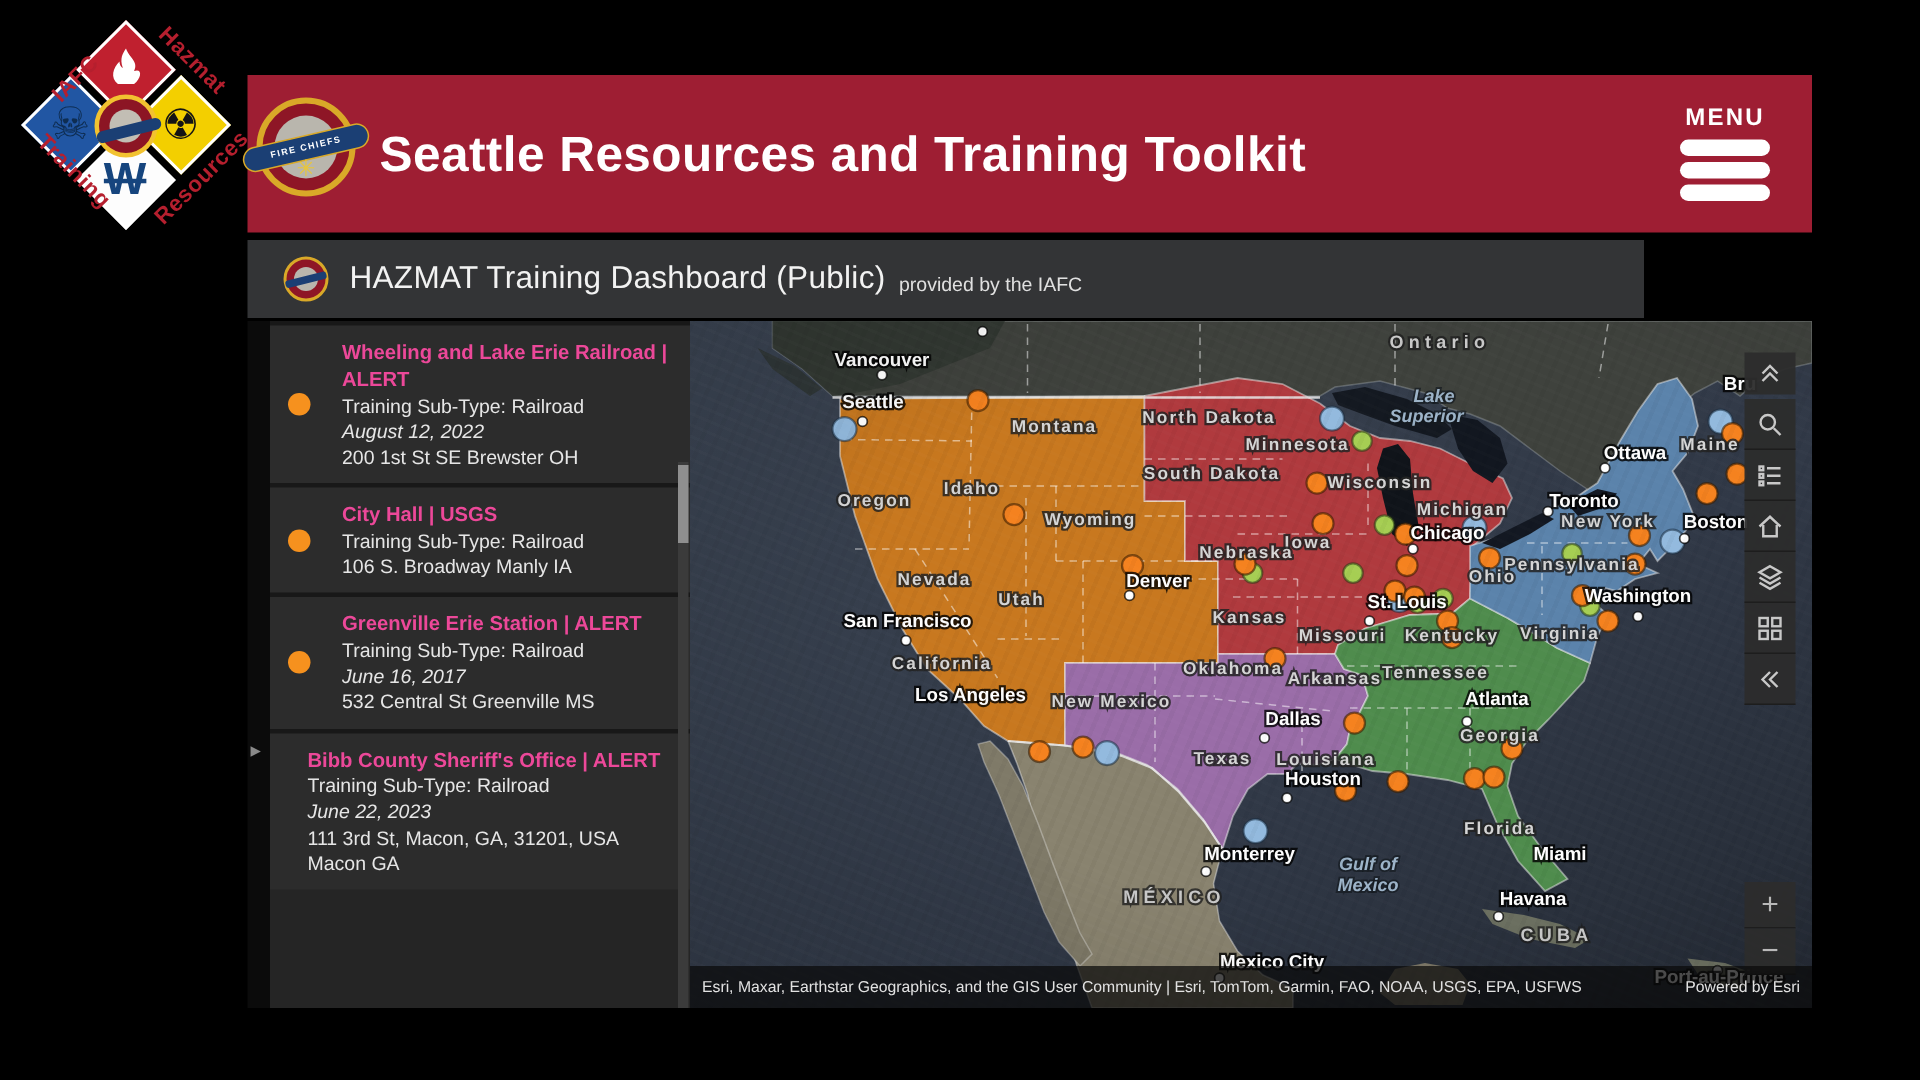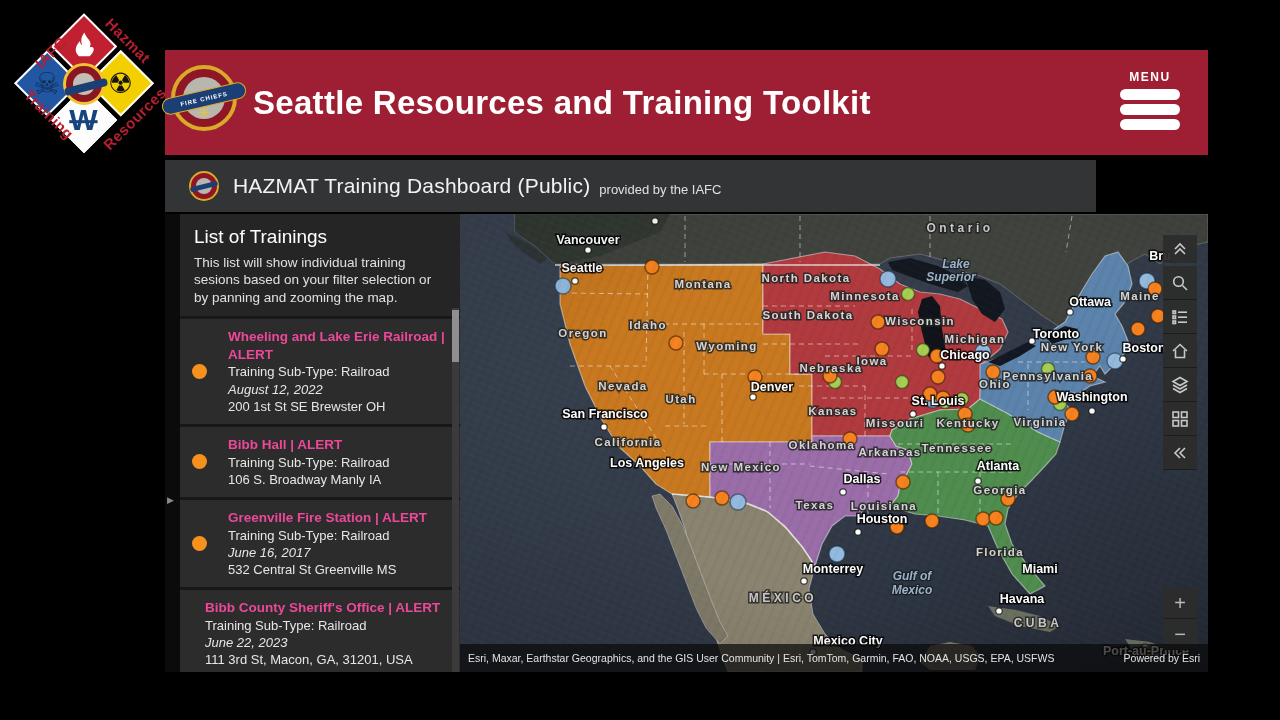--- a/index.html
+++ b/index.html
@@ -37,21 +37,21 @@
   .iafc-logo .ring{position:absolute;left:2px;top:6px;width:66px;height:66px;border-radius:50%;
        background:#8e1626;border:4px solid #d9a928;}
   .iafc-logo .globe{position:absolute;left:14px;top:18px;width:42px;height:42px;border-radius:50%;background:#b9b6ad;}
   .iafc-logo .ribbon{position:absolute;left:-8px;top:31px;width:86px;height:17px;background:#1b3f74;
        border-radius:9px;transform:rotate(-13deg);display:flex;align-items:center;justify-content:center;
        color:#fff;font-size:6px;font-weight:bold;letter-spacing:1px;border:1px solid #d9a928;}
   .iafc-logo .burst{position:absolute;left:27px;top:46px;width:16px;height:16px;color:#e8c63a;font-size:15px;line-height:16px;text-align:center;}
   .app-title{position:absolute;left:88px;top:0;height:105px;display:flex;align-items:center;
        color:#fff;font-size:33px;font-weight:bold;letter-spacing:.3px;}
   .menu-btn{position:absolute;right:26px;top:20px;width:64px;text-align:center;cursor:pointer;}
-  .menu-btn .menu-word{color:#fff;font-size:12px;font-weight:bold;letter-spacing:1.5px;margin-bottom:5px;}
+  .menu-btn .menu-word{color:#fff;font-size:16px;font-weight:bold;letter-spacing:1.5px;margin-bottom:5px;}
   .menu-btn .bar{width:60px;height:11px;background:#fff;border-radius:5.5px;margin:0 auto 4px;}
 
   
   .dash-bar{position:absolute;left:165px;top:160px;width:931px;height:52px;background:#333436;
        display:flex;align-items:center;}
   .dash-logo{position:relative;width:30px;height:30px;margin-left:24px;border-radius:50%;
        background:#8e1626;border:2px solid #d9a928;flex:none;}
   .dash-logo .globe{position:absolute;left:5px;top:5px;width:16px;height:16px;border-radius:50%;background:#b9b6ad;}
   .dash-logo .band{position:absolute;left:-1px;top:11px;width:28px;height:5px;background:#1b3f74;transform:rotate(-14deg);border-radius:2px;}
   .dash-title{color:#f2f2f2;font-size:21px;font-weight:500;margin-left:14px;letter-spacing:.2px;}
@@ -172,52 +172,48 @@
     <div class="dash-sub">provided by the IAFC</div>
   </div>
 
   <div class="content">
 
     <div class="gutter">
       <div class="handle">▶</div>
     </div>
 
     <aside class="sidebar">
-      <div class="sb-head">
-        <div class="sb-title">List of Trainings</div>
-        <div class="sb-desc">This list will show individual training sesions based on your filter selection or by panning and zooming the map.</div>
-      </div>
       <div id="training-list">
           <div class="t-item">
             <div class="dotcol">
               <span class="dot" style="background: rgb(246, 145, 30);"></span>
             </div>
             <div class="txt">
               <div class="ti-title">Wheeling and Lake Erie Railroad | ALERT</div>
               <div class="ti-sub">Training Sub-Type: Railroad</div>
               <div class="ti-date">August 12, 2022</div>
               <div class="ti-addr">200 1st St SE Brewster OH</div>
             </div>
           </div>
           <div class="t-item">
             <div class="dotcol">
               <span class="dot" style="background: rgb(246, 145, 30);"></span>
             </div>
             <div class="txt">
-              <div class="ti-title">Bibb Hall | ALERT</div>
+              <div class="ti-title">City Hall | USGS</div>
               <div class="ti-sub">Training Sub-Type: Railroad</div>
               <div class="ti-addr">106 S. Broadway Manly IA</div>
             </div>
           </div>
           <div class="t-item">
             <div class="dotcol">
               <span class="dot" style="background: rgb(246, 145, 30);"></span>
             </div>
             <div class="txt">
-              <div class="ti-title">Greenville Fire Station | ALERT</div>
+              <div class="ti-title">Greenville Erie Station | ALERT</div>
               <div class="ti-sub">Training Sub-Type: Railroad</div>
               <div class="ti-date">June 16, 2017</div>
               <div class="ti-addr">532 Central St Greenville MS</div>
             </div>
           </div>
           <div class="t-item nodot">
             <div class="txt">
               <div class="ti-title">Bibb County Sheriff's Office | ALERT</div>
               <div class="ti-sub">Training Sub-Type: Railroad</div>
               <div class="ti-date">June 22, 2023</div>

